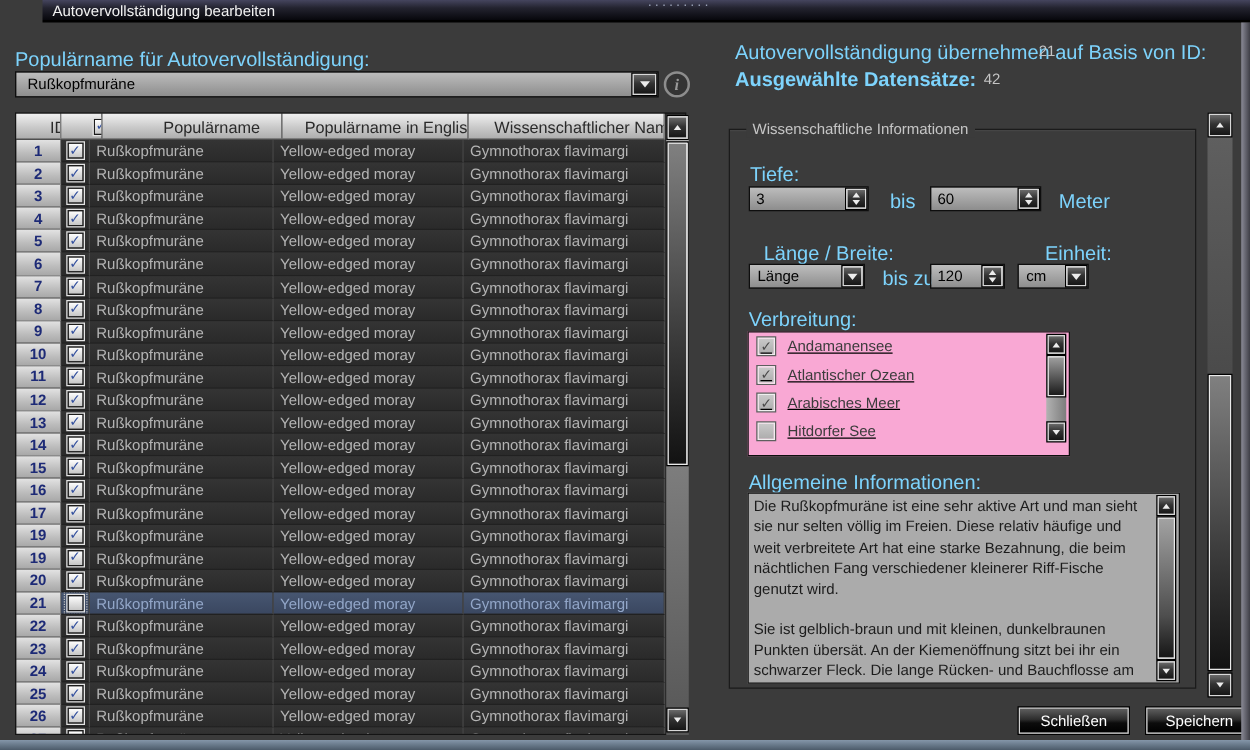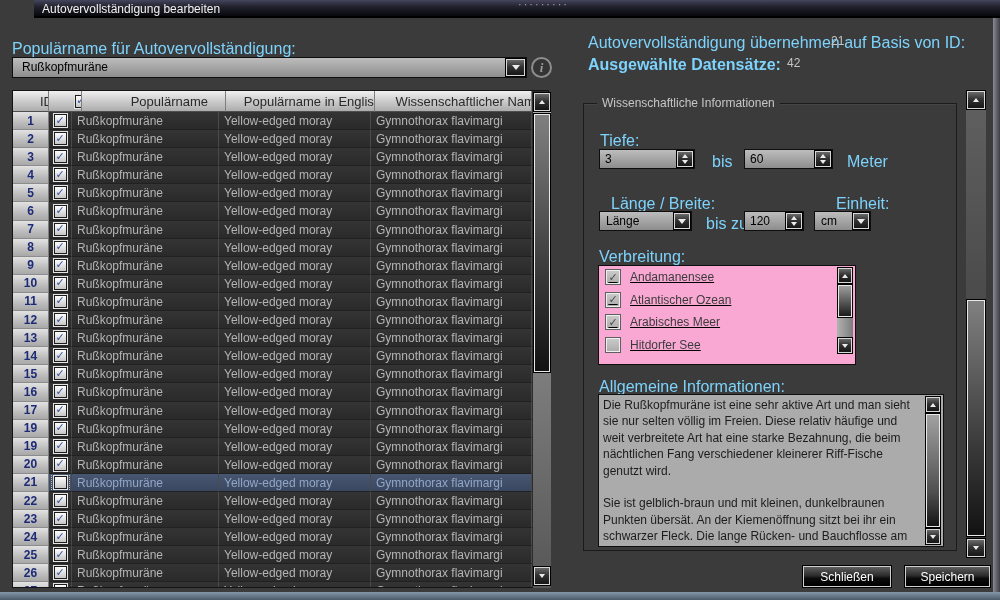--- a/index.html
+++ b/index.html
@@ -107,21 +107,21 @@
   .textbox .txt { position:absolute; left:4px; top:2px; right:22px; bottom:2px;
     font-size:12px; line-height:16.4px; color:#1c1c1c; white-space:pre-wrap; overflow:hidden; }
   .text-sb { position:absolute; right:2px; top:2px; width:16px; bottom:2px; }
   .text-sb .sb-track { top:0; bottom:0; background:linear-gradient(90deg,#b2b2b2,#7c7c7c); }
   .text-sb .sb-btn { height:15px; }
   .text-sb .sb-thumb { top:17px; bottom:17px; background:linear-gradient(180deg,#a2a2a2 0%,#4e4e4e 70%,#161616 100%); }
 
   
   .pushbtn { position:absolute; height:21px; border:1px solid #cfcfcf; box-shadow:0 0 0 1px #000;
     background:linear-gradient(180deg,#5e5e5e 0%,#2c2c2c 45%,#0c0c0c 60%,#000 100%);
-    color:#fff; font-size:12px; display:flex; align-items:center; justify-content:center; }
+    color:#fff; font-size:12px; display:flex; align-items:center; justify-content:center;margin-left:12px; }
   .btn-close { left:803px; top:566px; width:88px; }
   .btn-save { left:905px; top:566px; width:85px; }
 
   .bottom-strip { position:absolute; left:0; top:592px; width:1000px; height:8px;
     background:linear-gradient(180deg,#8496a9,#4c5b6a); }
   .right-strip { position:absolute; left:993px; top:18px; width:7px; height:574px;
     background:linear-gradient(90deg,#8a8a96,#3e3e46); }
 </style>
 </head>
 <body>

